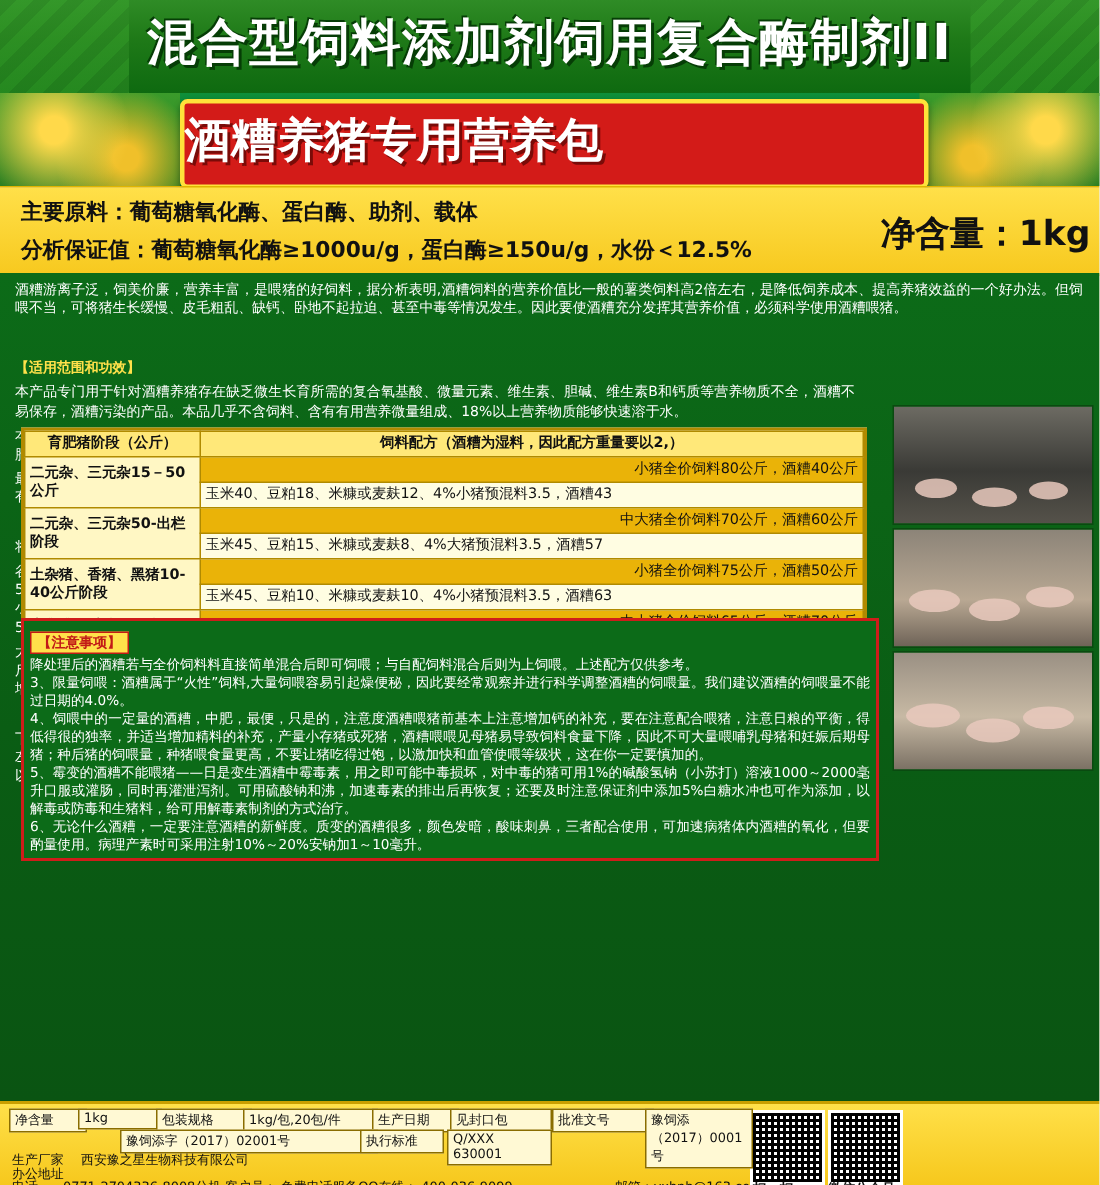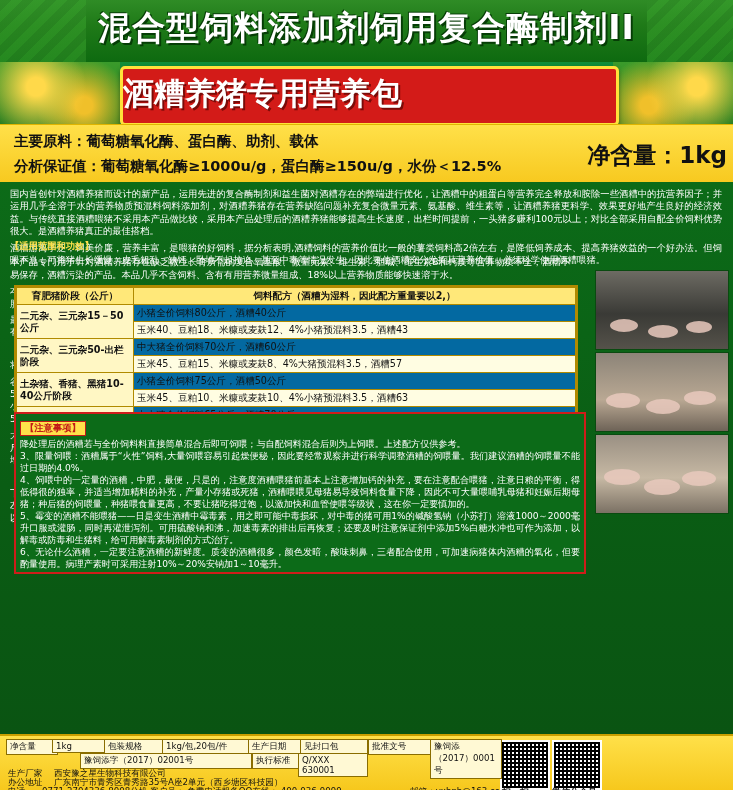--- a/index.html
+++ b/index.html
@@ -87,21 +87,21 @@
 
   
   .tablewrap{
     position:absolute;left:14px;top:285px;width:560px;
     border:2px solid #b08a00;background:#fffde2;
   }
   table{border-collapse:collapse;width:100%;font-size:9.6px;color:#111;}
   th,td{border:1px solid #b08a00;padding:2px 3px;line-height:12px;margin-left:16px;}
   th{background:#ffe879;font-weight:bold;text-align:center;}
   td.stage{background:#fff7c4;width:110px;font-weight:bold;text-align:left;}
-  td.rec{background:#0369a1;text-align:left;}
+  td.rec{background:#eab308;text-align:right;}
   td.sub{background:#fffde2;text-align:left;}
 
   
   .notebox{
     position:absolute;left:14px;top:412px;width:560px;
     border:2px solid #cf1d1a;background:#0c6b18;padding:2px 4px;
   }
   .notebox .nhead{
     display:inline-block;background:#ffe14a;color:#c21a17;font-weight:bold;
     font-size:9.3px;padding:0 4px;margin-bottom:2px;border:1px solid #c21a17;
@@ -149,21 +149,20 @@
   </div>
 
   <div class="ingband">
     <div class="line1">主要原料：葡萄糖氧化酶、蛋白酶、助剂、载体</div>
     <div class="line2">分析保证值：葡萄糖氧化酶≥1000u/g，蛋白酶≥150u/g，水份＜12.5%</div>
     <div class="weight">净含量：1kg</div>
   </div>
 
   <div class="body">
     <div class="txtblock" style="width:712px;">
-      <p>国内首创针对酒糟养猪而设计的新产品，运用先进的复合酶制剂和益生菌对酒糟存在的弊端进行优化，让酒糟中的粗蛋白等营养完全释放和胺除一些酒糟中的抗营养因子；并运用几乎全溶于水的营养物质预混料饲料添加剂，对酒糟养猪存在营养缺陷问题补充复合微量元素、氨基酸、维生素等，让酒糟养猪更科学、效果更好地产生良好的经济效益。与传统直接酒糟喂猪不采用本产品做比较，采用本产品处理后的酒糟养猪能够提高生长速度，出栏时间提前，一头猪多赚利100元以上；对比全部采用自配全价饲料优势很大。是酒糟养猪真正的最佳搭档。</p>
       <p>酒糟游离子泛，饲美价廉，营养丰富，是喂猪的好饲料，据分析表明,酒糟饲料的营养价值比一般的薯类饲料高2倍左右，是降低饲养成本、提高养猪效益的一个好办法。但饲喂不当，可将猪生长缓慢、皮毛粗乱、缺钙、卧地不起拉迫、甚至中毒等情况发生。因此要使酒糟充分发挥其营养价值，必须科学使用酒糟喂猪。</p>
     </div>
 
     <div class="txtblock" style="top:58px;width:560px;">
       <p class="sec">【适用范围和功效】</p>
       <p>本产品专门用于针对酒糟养猪存在缺乏微生长育所需的复合氧基酸、微量元素、维生素、胆碱、维生素B和钙质等营养物质不全，酒糟不易保存，酒糟污染的产品。本品几乎不含饲料、含有有用营养微量组成、18%以上营养物质能够快速溶于水。</p>
       <p>本产品与酒糟混合后，其中的有复合酶制剂与有益微生物能激活并开始对酒糟进行降解分解和发解，产生的复合酶制能有效降解酒糟中细胞壁成分、细胞间质成分、粗纤维、抗营养因子等，使饲料有效营养充分释放，从而提高消化率，并可显著提高适口性。</p>
       <p>最关键是，运用本产品处理酒糟喂猪后，由于益生菌等物质的作用，养殖场臭味氨气大幅度减少，动物比之前更健康，肉质得到改善并具有自然农家猪风味。本产品不含任何违禁药物添加剂，是绿色安全产品。</p>
       <p class="sec">【使用方法】</p>
       <p>将本产品1包（1kg）溶于5～10公斤35℃的温水中，加入300～500克白糖或红糖效果更好，半小时后溶活液即可使用。</p>
@@ -245,27 +244,26 @@
   <div class="infobar">
     <div class="box" style="left:6px;top:3px;width:44px;">净含量</div>
     <div class="box" style="left:52px;top:3px;width:48px;">1kg</div>
     <div class="box" style="left:104px;top:3px;width:56px;">包装规格</div>
     <div class="box" style="left:162px;top:3px;width:82px;">1kg/包,20包/件</div>
     <div class="box" style="left:248px;top:3px;width:50px;">生产日期</div>
     <div class="box" style="left:300px;top:3px;width:60px;">见封口包</div>
 
     <div class="box" style="left:14px;top:17px;width:72px;margin-top:40px;">生产许可证号</div>
     <div class="box" style="left:80px;top:17px;width:164px;">豫饲添字（2017）02001号</div>
-    <div class="box" style="left:252px;top:17px;width:48px;">执行标准</div>
+    <div class="box" style="left:240px;top:17px;width:48px;">执行标准</div>
     <div class="box" style="left:298px;top:17px;width:62px;">Q/XXX 630001</div>
 
     <div class="cmp" style="left:8px;top:32px;">生产厂家</div>
     <div class="cmp" style="left:54px;top:32px;">西安豫之星生物科技有限公司</div>
     <div class="cmp" style="left:8px;top:41px;">办公地址</div>
-    <div class="cmp" style="left:54px;top:41px;">广东南宁市青秀区青秀路35号A座2单元（西乡塘区科技园）</div>
     <div class="cmp" style="left:8px;top:50px;">电话</div>
     <div class="cmp" style="left:42px;top:50px;">0771-2704336-8008分机  客户员：  免费电话服务QQ在线：  400-036-9099</div>
 
     <div class="cmp" style="left:410px;top:50px;">邮箱：yxhnb@163.com</div>
 
     <div class="qr" style="left:500px;top:4px;width:46px;height:46px;"></div>
     <div class="qr" style="left:552px;top:4px;width:46px;height:46px;"></div>
     <div class="cell small" style="left:502px;top:50px;">扫一扫</div>
     <div class="cell small" style="left:552px;top:50px;">微信公众号</div>
 

